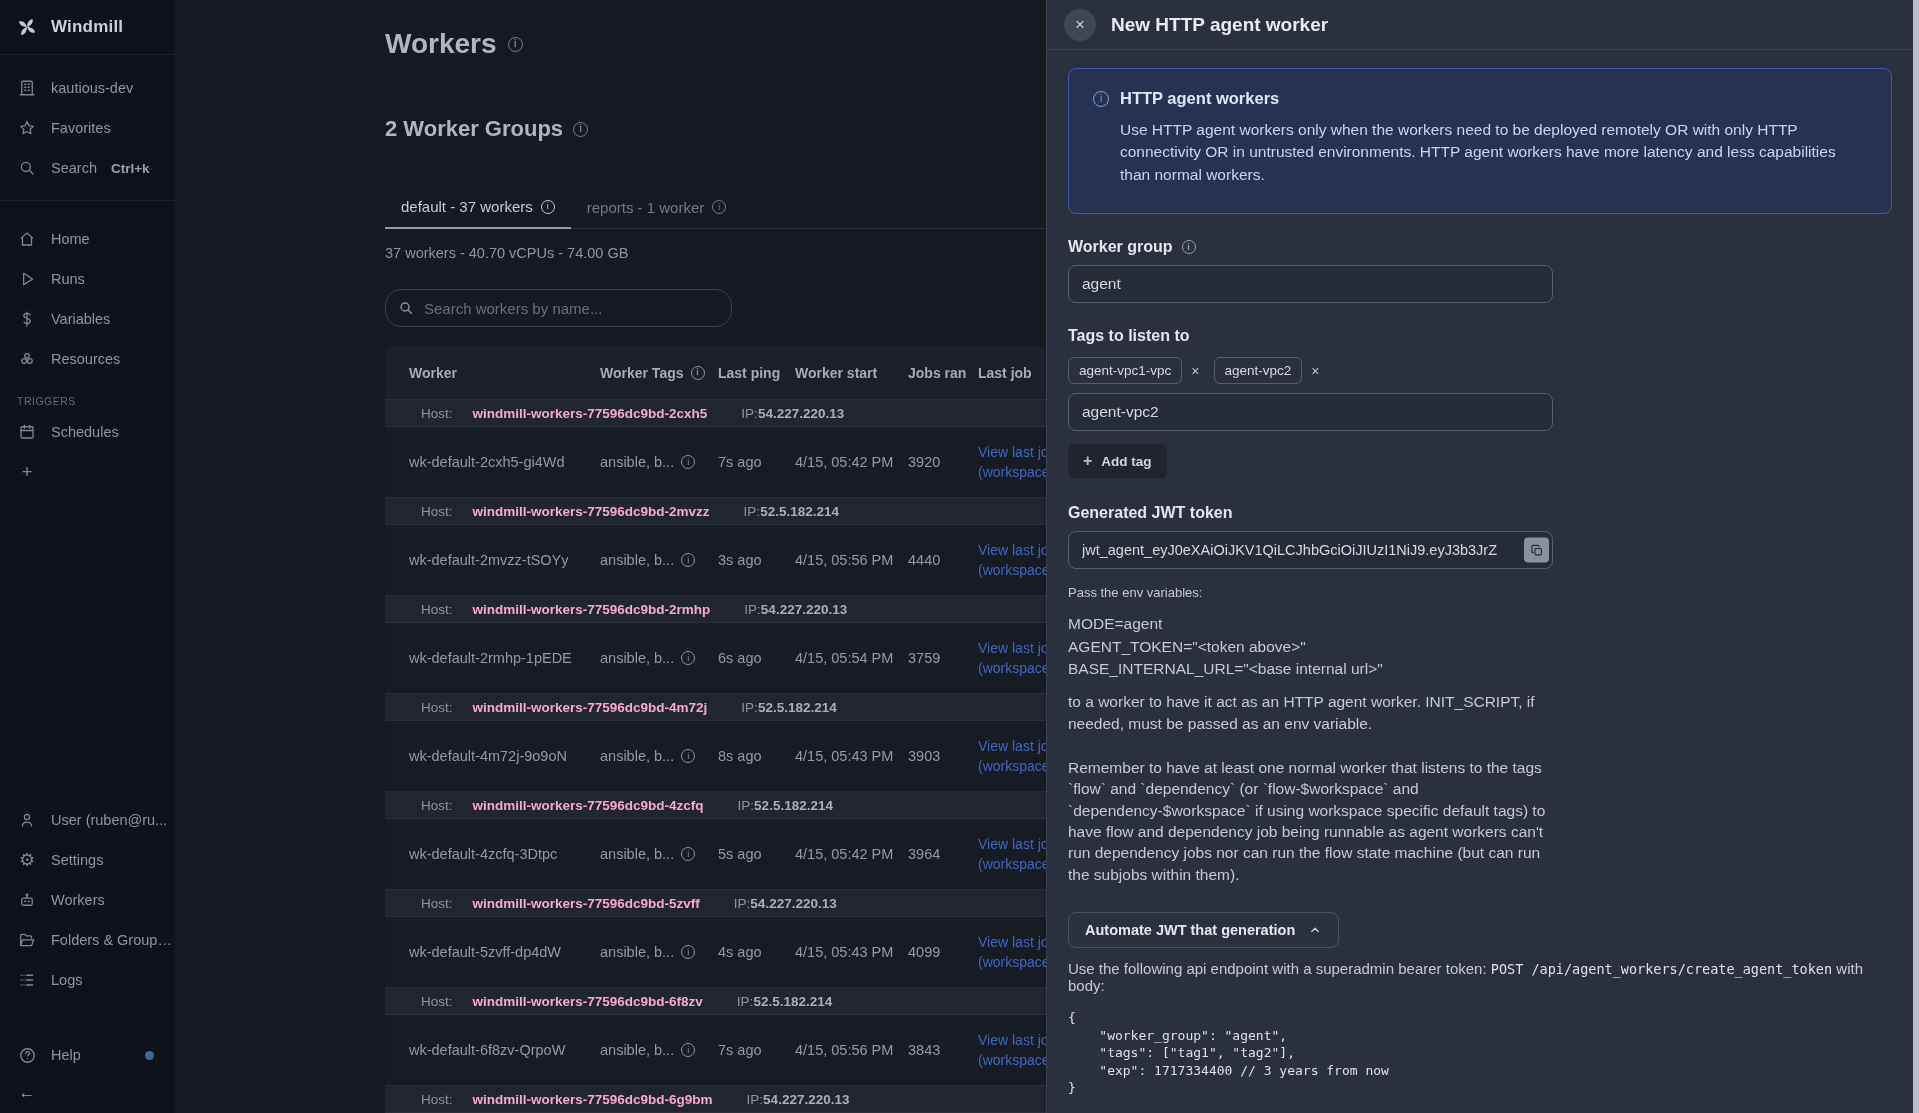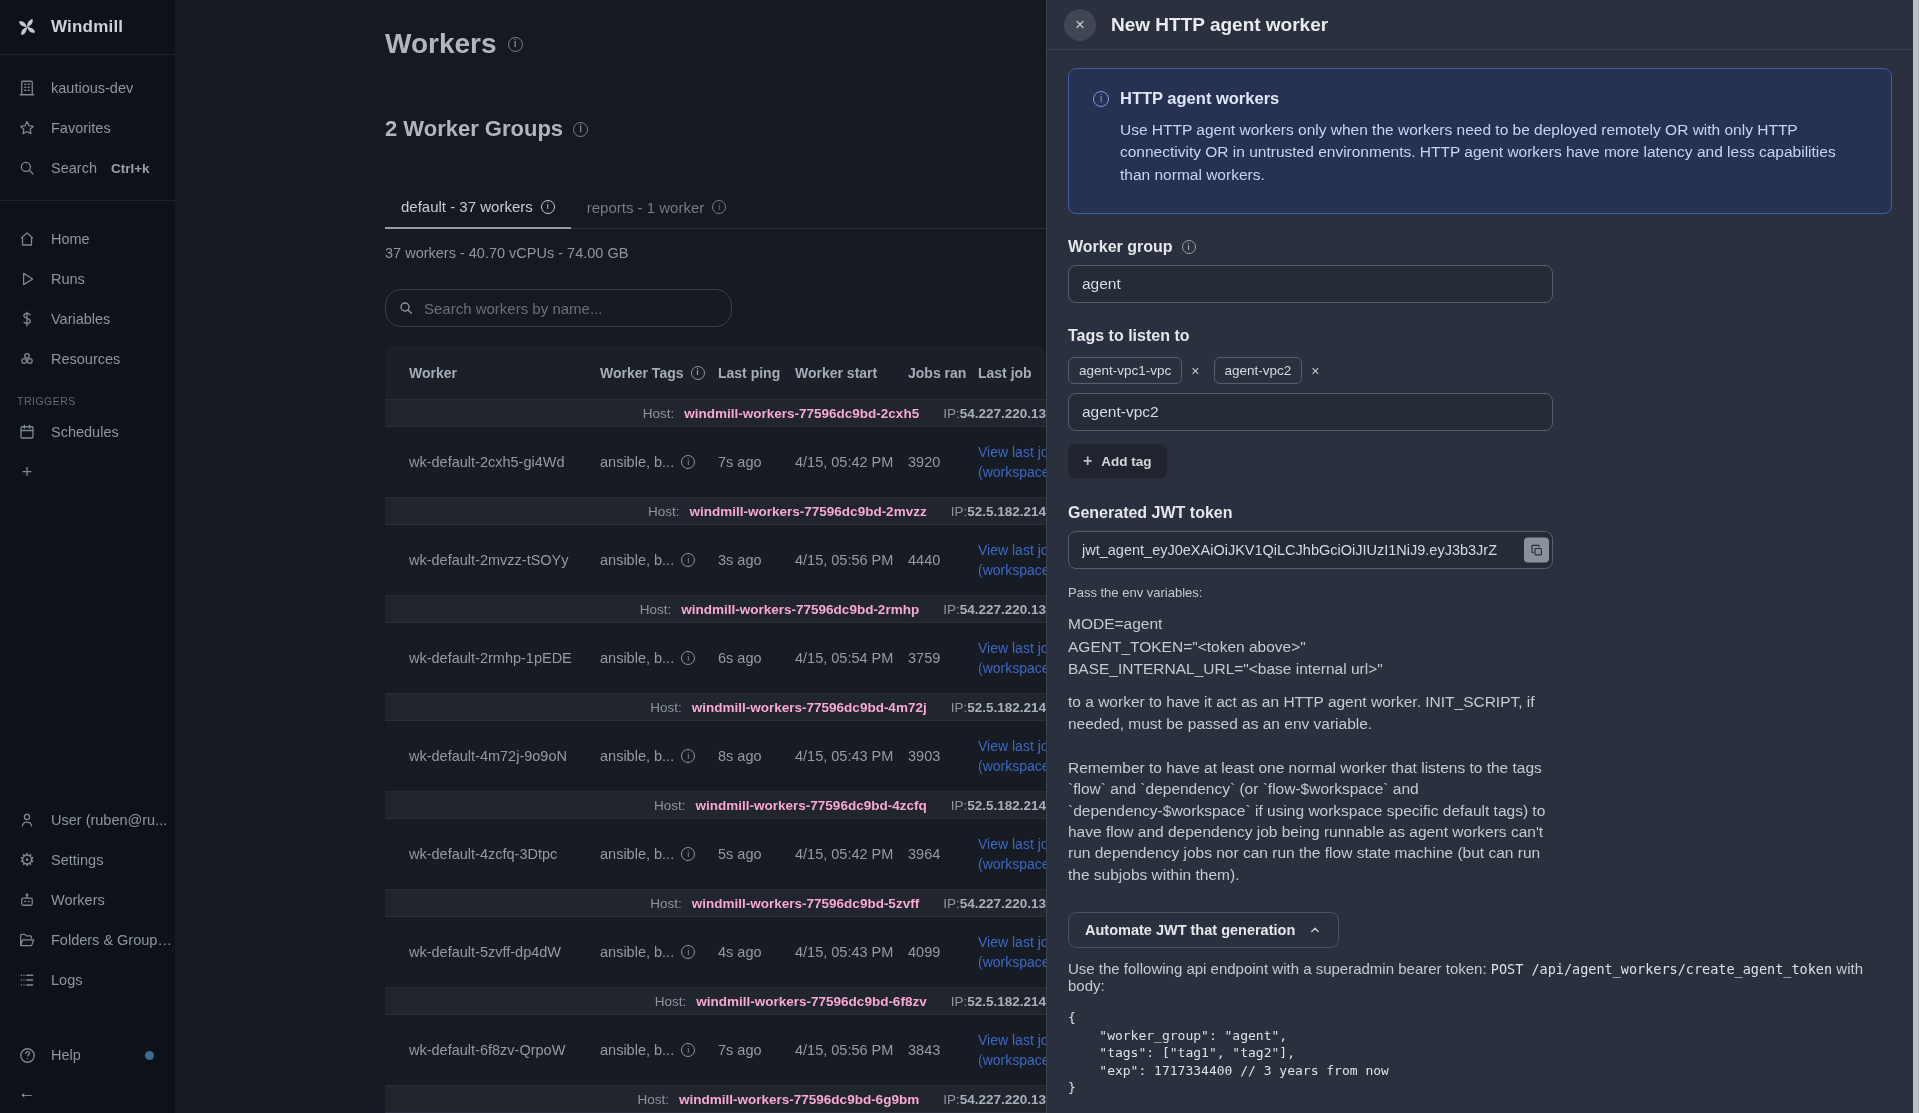--- a/index.html
+++ b/index.html
@@ -49,22 +49,22 @@
     color:#c6ccd5; font-size:15px; font-family:inherit; }
   .search-box input::placeholder { color:#69707a; }
 
   .wtable { position:absolute; top:346px; left:0; width:661px; height:767px;
     background:#191e26; border-radius:8px 8px 0 0; overflow:hidden; }
   .thead { display:grid; grid-template-columns:191px 118px 77px 113px 70px 1fr;
     height:54px; align-items:center; padding-left:24px; border-bottom:1px solid #2a2f39;
     font-size:14px; font-weight:bold; color:#a6acb6; background:#1a1f28; }
   .th { display:flex; align-items:center; gap:7px; }
   .th .ic-info { width:14px; height:14px; font-size:9px; color:#8f959f; }
-  .row-host { height:27px; display:flex; align-items:center; gap:10px; padding-left:36px;
-    background:#20252e; border-bottom:1px solid #2a2f39; font-size:13.5px; color:#8f959f; white-space:nowrap;justify-content:flex-end; }
+  .row-host { height:27px; display:flex; align-items:center; gap:20px; padding-left:36px;
+    background:#20252e; border-bottom:1px solid #2a2f39; font-size:13.5px; color:#8f959f; white-space:nowrap; }
   .host-name { font-weight:bold; color:#f9a8d4; }
   .host-ip { margin-left:14px; }
   .host-ip b { color:#aab0ba; }
   .row-worker { height:71px; display:grid; grid-template-columns:191px 118px 77px 113px 70px 1fr;
     align-items:center; padding-left:24px; border-bottom:1px solid #262b34;
     font-size:14.5px; color:#949aa4; background:#171b23; }
   .cell { white-space:nowrap; overflow:hidden; }
   .cell-tags { display:flex; align-items:center; gap:7px; }
   .cell-tags .ic-info { width:14px; height:14px; font-size:9px; color:#8f959f; }
   .cell-lastjob { font-size:14px; line-height:1.45; color:#3e68c2; white-space:nowrap; overflow:hidden; }

